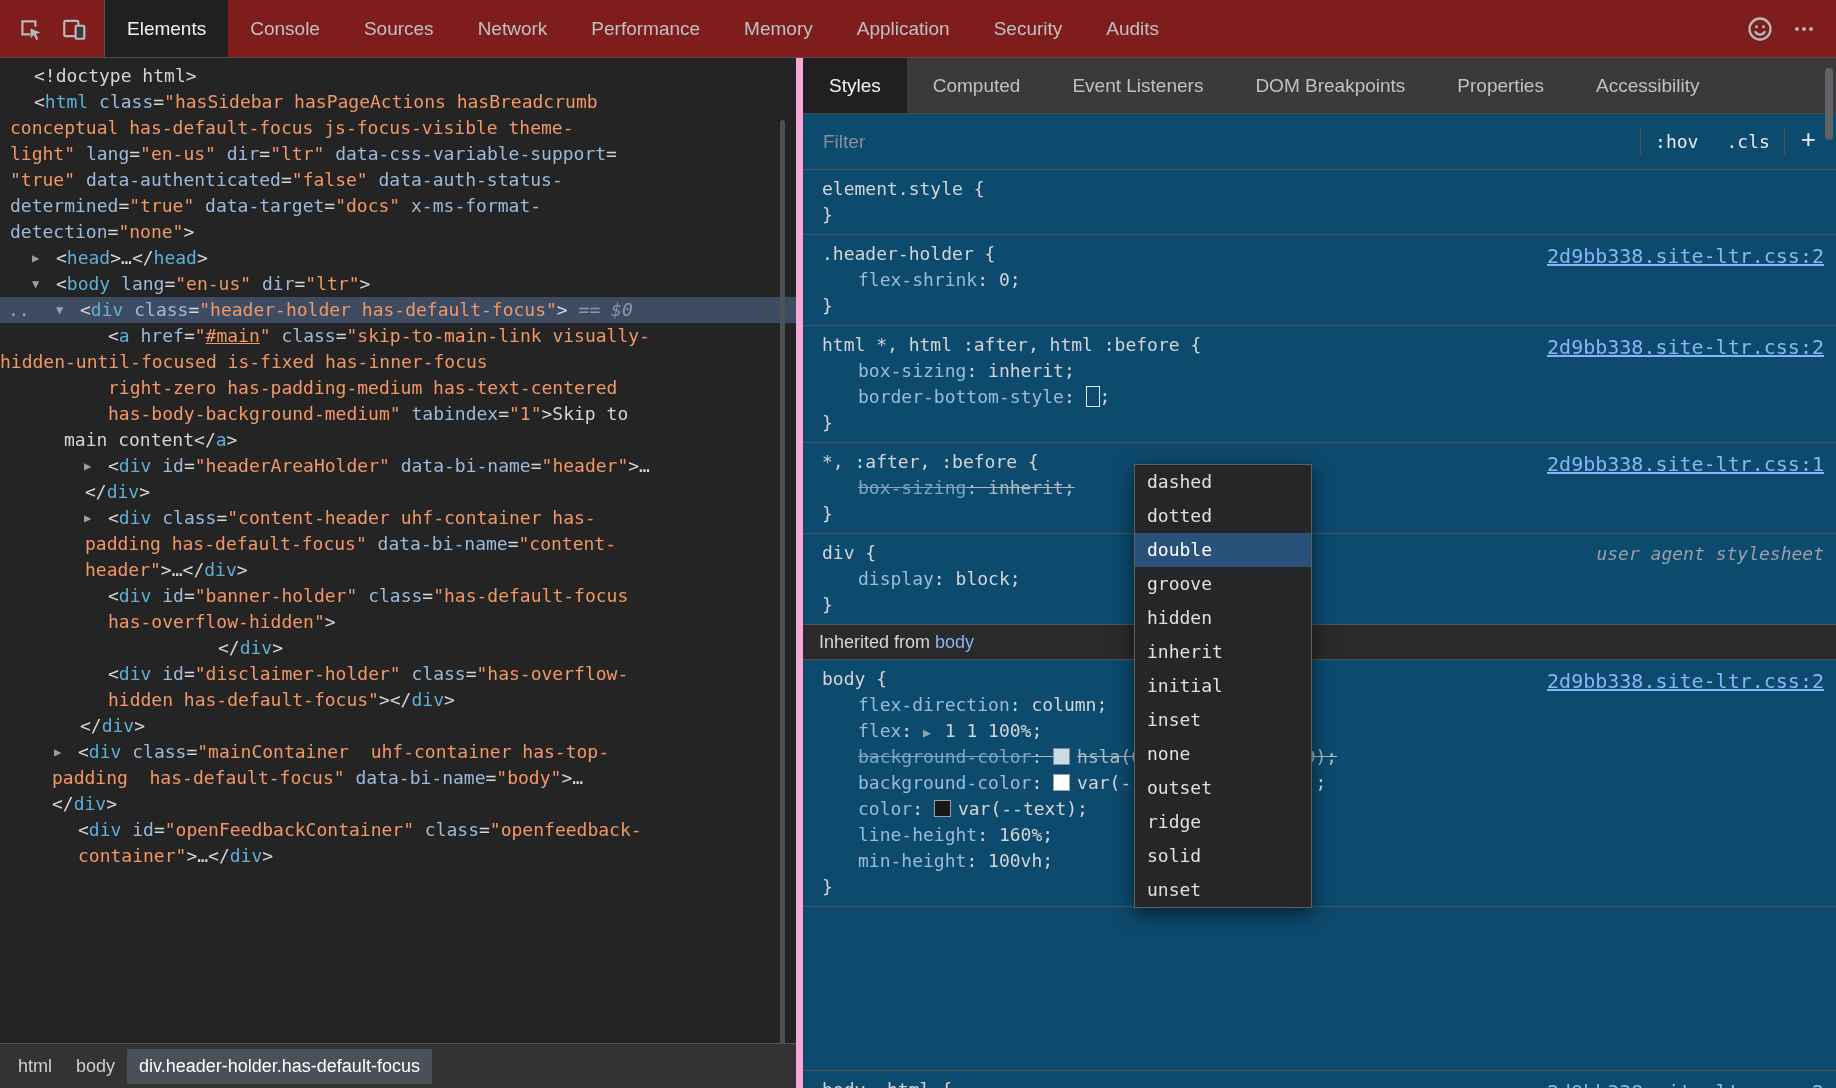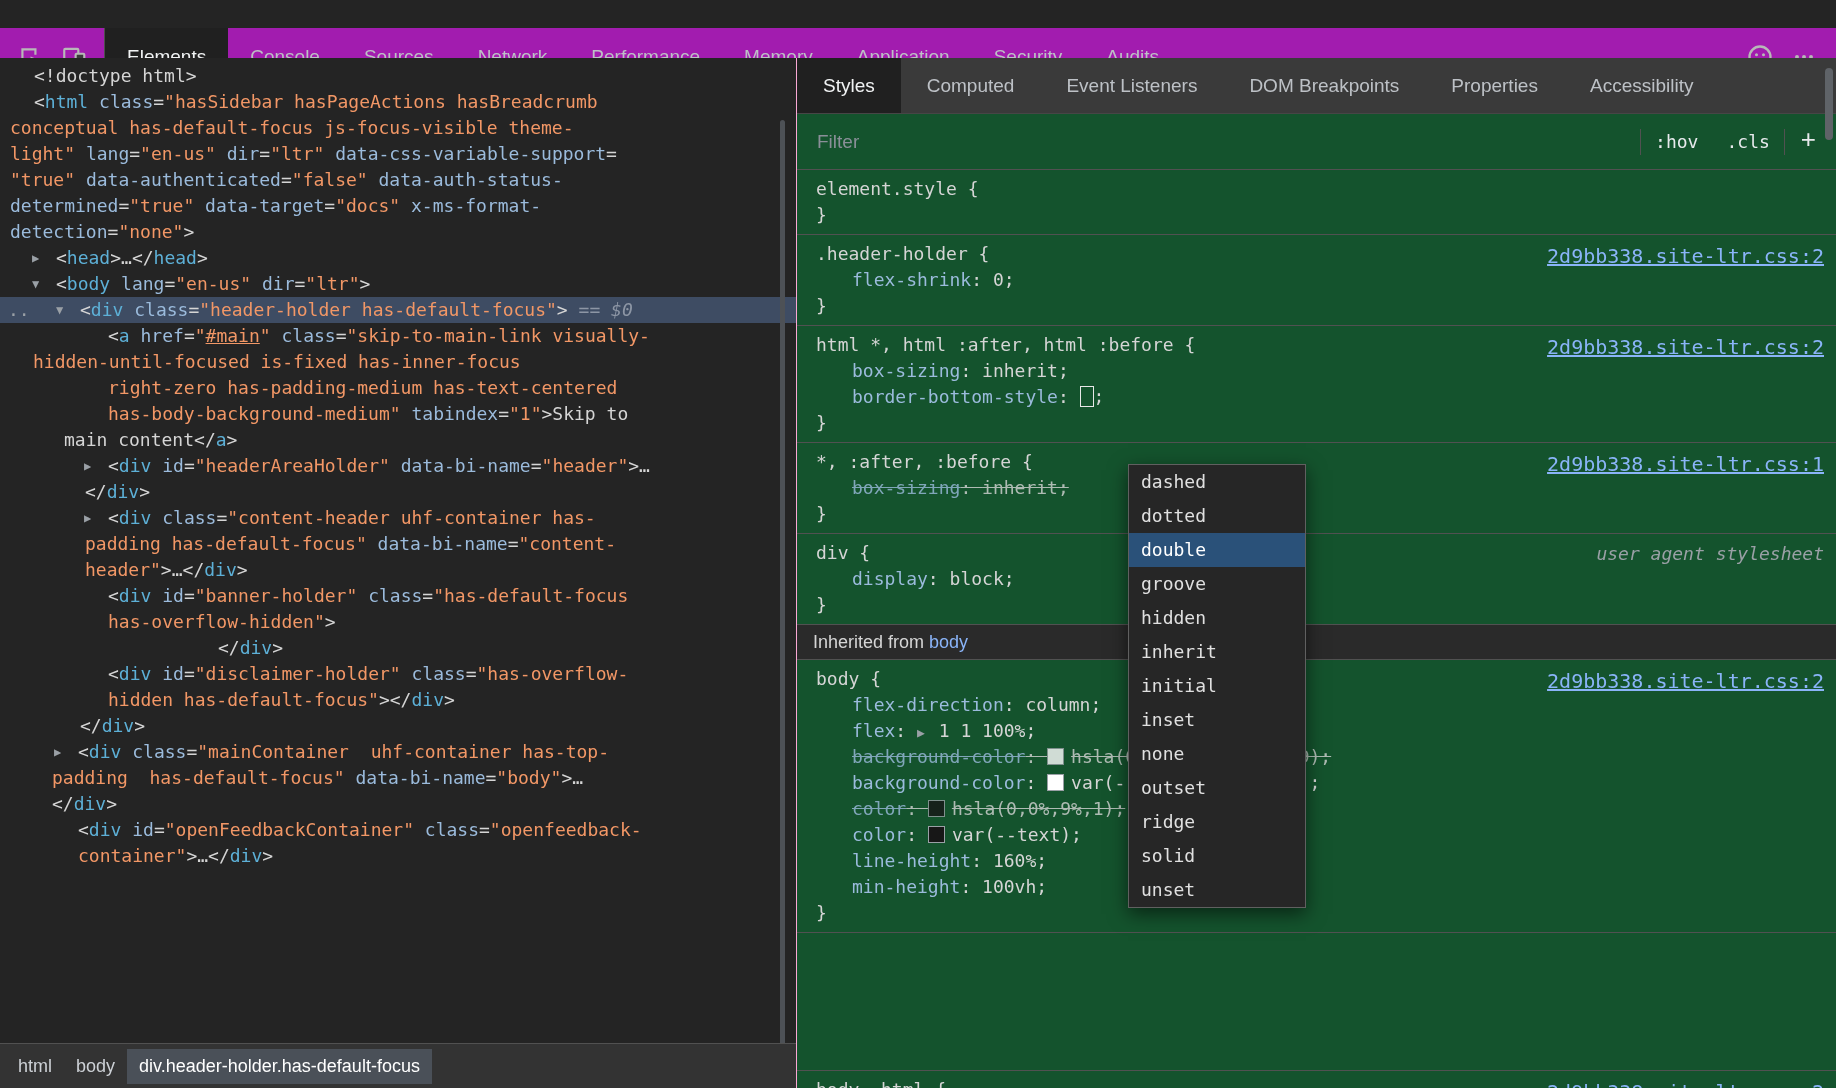--- a/index.html
+++ b/index.html
@@ -4,22 +4,22 @@
 <style>
   html,body { margin:0; padding:0; }
   body {
     width:1836px; height:1088px; position:relative; overflow:hidden;
     background:#242424; font-family:"Liberation Sans", sans-serif;
     -webkit-font-smoothing:antialiased;
   }
   
   .toolbar {
     position:absolute; top:0; left:0; right:0; height:57px;
-    background:#a21caf; border-bottom:1px solid #4e4e4e;
-    display:flex; align-items:stretch;margin-top:28px;
+    background:#7f1d1d; border-bottom:1px solid #4e4e4e;
+    display:flex; align-items:stretch;
   }
   .tb-icons { display:flex; align-items:center; padding:0 8px; border-right:1px solid #4e4e4e; }
   .tb-icon { width:44px; height:40px; display:flex; align-items:center; justify-content:center; cursor:pointer; }
   .tabs { display:flex; align-items:stretch; }
   .tab {
     display:flex; align-items:center; padding:0 22px; font-size:19px; color:#bdc1c6; cursor:pointer;
   }
   .tab.active { background:#202020; color:#f1f3f4; }
   .tb-right { margin-left:auto; display:flex; align-items:center; padding-right:10px; }
 
@@ -45,21 +45,21 @@
   
   .crumbbar {
     position:absolute; bottom:0; left:0; height:45px; right:0;
     background:#333333; border-top:1px solid #515151;
     display:flex; align-items:center; padding-left:6px; box-sizing:border-box;
   }
   .crumb { padding:7px 12px; font-size:18px; color:#cdd1d6; cursor:pointer; white-space:nowrap; }
   .crumb.active { background:#4a5058; color:#ffffff; }
 
   
-  .right-panel { position:absolute; top:58px; left:796px; right:0; bottom:0; background:#14532d; border-left:1px solid #f9a8d4; overflow:hidden; }
+  .right-panel { position:absolute; top:58px; left:796px; right:0; bottom:0; background:#0c4a6e; border-left:7px solid #f9a8d4; overflow:hidden; }
   .styles-tabs { height:55px; background:#3a3a3a; border-bottom:1px solid #464646; display:flex; align-items:stretch; }
   .stab { display:flex; align-items:center; padding:0 26px; font-size:19px; color:#bdc1c6; cursor:pointer; }
   .stab.active { background:#202020; color:#f1f3f4; }
 
   .filter-row { height:55px; border-bottom:1px solid #515151; display:flex; align-items:center; }
   .filter-input {
     flex:1; margin-left:18px; background:transparent; border:none; outline:none;
     color:#d5d5d5; font-size:19px; font-family:"Liberation Sans", sans-serif;
   }
   .filter-input::placeholder { color:#8a8f98; }
@@ -155,21 +155,21 @@
       <div class="tline" style="padding-left: 34px;"><span class="tk-b">&lt;</span><span class="tk-t">html</span><span class="tk-x"> </span><span class="tk-a">class</span><span class="tk-b">=</span><span class="tk-v">"hasSidebar hasPageActions hasBreadcrumb</span></div>
       <div class="tline" style="padding-left: 10px;"><span class="tk-v">conceptual has-default-focus js-focus-visible theme-</span></div>
       <div class="tline" style="padding-left: 10px;"><span class="tk-v">light"</span><span class="tk-x"> </span><span class="tk-a">lang</span><span class="tk-b">=</span><span class="tk-v">"en-us"</span><span class="tk-x"> </span><span class="tk-a">dir</span><span class="tk-b">=</span><span class="tk-v">"ltr"</span><span class="tk-x"> </span><span class="tk-a">data-css-variable-support</span><span class="tk-b">=</span></div>
       <div class="tline" style="padding-left: 10px;"><span class="tk-v">"true"</span><span class="tk-x"> </span><span class="tk-a">data-authenticated</span><span class="tk-b">=</span><span class="tk-v">"false"</span><span class="tk-x"> </span><span class="tk-a">data-auth-status-</span></div>
       <div class="tline" style="padding-left: 10px;"><span class="tk-a">determined</span><span class="tk-b">=</span><span class="tk-v">"true"</span><span class="tk-x"> </span><span class="tk-a">data-target</span><span class="tk-b">=</span><span class="tk-v">"docs"</span><span class="tk-x"> </span><span class="tk-a">x-ms-format-</span></div>
       <div class="tline" style="padding-left: 10px;"><span class="tk-a">detection</span><span class="tk-b">=</span><span class="tk-v">"none"</span><span class="tk-b">&gt;</span></div>
       <div class="tline" style="padding-left: 56px;"><span class="arrow" style="left: 32px;">▶</span><span class="tk-b">&lt;</span><span class="tk-t">head</span><span class="tk-b">&gt;</span><span class="tk-x">…</span><span class="tk-b">&lt;/</span><span class="tk-t">head</span><span class="tk-b">&gt;</span></div>
       <div class="tline" style="padding-left: 56px;"><span class="arrow" style="left: 32px;">▼</span><span class="tk-b">&lt;</span><span class="tk-t">body</span><span class="tk-x"> </span><span class="tk-a">lang</span><span class="tk-b">=</span><span class="tk-v">"en-us"</span><span class="tk-x"> </span><span class="tk-a">dir</span><span class="tk-b">=</span><span class="tk-v">"ltr"</span><span class="tk-b">&gt;</span></div>
       <div class="tline sel" style="padding-left: 80px;"><span class="gut">..</span><span class="arrow" style="left: 56px;">▼</span><span class="tk-b">&lt;</span><span class="tk-t">div</span><span class="tk-x"> </span><span class="tk-a">class</span><span class="tk-b">=</span><span class="tk-v">"header-holder has-default-focus"</span><span class="tk-b">&gt;</span><span class="tk-d"> == $0</span></div>
       <div class="tline" style="padding-left: 108px;"><span class="tk-b">&lt;</span><span class="tk-t">a</span><span class="tk-x"> </span><span class="tk-a">href</span><span class="tk-b">=</span><span class="tk-v">"</span><span class="tk-l">#main</span><span class="tk-v">"</span><span class="tk-x"> </span><span class="tk-a">class</span><span class="tk-b">=</span><span class="tk-v">"skip-to-main-link visually-</span></div>
-      <div class="tline" style=" margin-left: 33px;"><span class="tk-v">hidden-until-focused is-fixed has-inner-focus</span></div>
+      <div class="tline" style=""><span class="tk-v">hidden-until-focused is-fixed has-inner-focus</span></div>
       <div class="tline" style="padding-left: 108px;"><span class="tk-v">right-zero has-padding-medium has-text-centered</span></div>
       <div class="tline" style="padding-left: 108px;"><span class="tk-v">has-body-background-medium"</span><span class="tk-x"> </span><span class="tk-a">tabindex</span><span class="tk-b">=</span><span class="tk-v">"1"</span><span class="tk-b">&gt;</span><span class="tk-x">Skip to</span></div>
       <div class="tline" style="padding-left: 64px;"><span class="tk-x">main content</span><span class="tk-b">&lt;/</span><span class="tk-t">a</span><span class="tk-b">&gt;</span></div>
       <div class="tline" style="padding-left: 108px;"><span class="arrow" style="left: 84px;">▶</span><span class="tk-b">&lt;</span><span class="tk-t">div</span><span class="tk-x"> </span><span class="tk-a">id</span><span class="tk-b">=</span><span class="tk-v">"headerAreaHolder"</span><span class="tk-x"> </span><span class="tk-a">data-bi-name</span><span class="tk-b">=</span><span class="tk-v">"header"</span><span class="tk-b">&gt;</span><span class="tk-x">…</span></div>
       <div class="tline" style="padding-left: 85px;"><span class="tk-b">&lt;/</span><span class="tk-t">div</span><span class="tk-b">&gt;</span></div>
       <div class="tline" style="padding-left: 108px;"><span class="arrow" style="left: 84px;">▶</span><span class="tk-b">&lt;</span><span class="tk-t">div</span><span class="tk-x"> </span><span class="tk-a">class</span><span class="tk-b">=</span><span class="tk-v">"content-header uhf-container has-</span></div>
       <div class="tline" style="padding-left: 85px;"><span class="tk-v">padding has-default-focus"</span><span class="tk-x"> </span><span class="tk-a">data-bi-name</span><span class="tk-b">=</span><span class="tk-v">"content-</span></div>
       <div class="tline" style="padding-left: 85px;"><span class="tk-v">header"</span><span class="tk-b">&gt;</span><span class="tk-x">…</span><span class="tk-b">&lt;/</span><span class="tk-t">div</span><span class="tk-b">&gt;</span></div>
       <div class="tline" style="padding-left: 108px;"><span class="tk-b">&lt;</span><span class="tk-t">div</span><span class="tk-x"> </span><span class="tk-a">id</span><span class="tk-b">=</span><span class="tk-v">"banner-holder"</span><span class="tk-x"> </span><span class="tk-a">class</span><span class="tk-b">=</span><span class="tk-v">"has-default-focus</span></div>
       <div class="tline" style="padding-left: 108px;"><span class="tk-v">has-overflow-hidden"</span><span class="tk-b">&gt;</span></div>
@@ -239,21 +239,20 @@
         <div class="rline">}</div>
       </div>
       <div class="inherited-bar"><span class="">Inherited from </span><span class="node-link">body</span></div>
       <div class="section">
         <div class="rline"><span class="">body</span><span class=""> {</span></div>
         <span class="css-link">2d9bb338.site-ltr.css:2</span>
         <div class="rline prop"><span class="pn">flex-direction</span><span class="pv">: </span><span class="pv">column;</span></div>
         <div class="rline prop"><span class="pn">flex</span><span class="pv">: </span><span class="expand">▶ </span><span class="pv">1 1 100%;</span></div>
         <div class="rline prop strike"><span class="pn">background-color</span><span class="pv">: </span><span class="swatch" style="background: rgb(255, 255, 255);"></span><span class="pv">hsla(0, 0%, 100%, .999);</span></div>
         <div class="rline prop"><span class="pn">background-color</span><span class="pv">: </span><span class="swatch" style="background: rgb(255, 255, 255);"></span><span class="pv">var(--body-background);</span></div>
-        <div class="rline prop strike"><span class="pn">color</span><span class="pv">: </span><span class="swatch" style="background: rgb(23, 23, 23);"></span><span class="pv">hsla(0,0%,9%,1);</span></div>
         <div class="rline prop"><span class="pn">color</span><span class="pv">: </span><span class="swatch" style="background: rgb(23, 23, 23);"></span><span class="pv">var(--text);</span></div>
         <div class="rline prop"><span class="pn">line-height</span><span class="pv">: </span><span class="pv">160%;</span></div>
         <div class="rline prop"><span class="pn">min-height</span><span class="pv">: </span><span class="pv">100vh;</span></div>
         <div class="rline">}</div>
       </div>
     </div>
   <div class="dropdown">
       <div class="dd-item">dashed</div>
       <div class="dd-item">dotted</div>
       <div class="dd-item selected">double</div>

